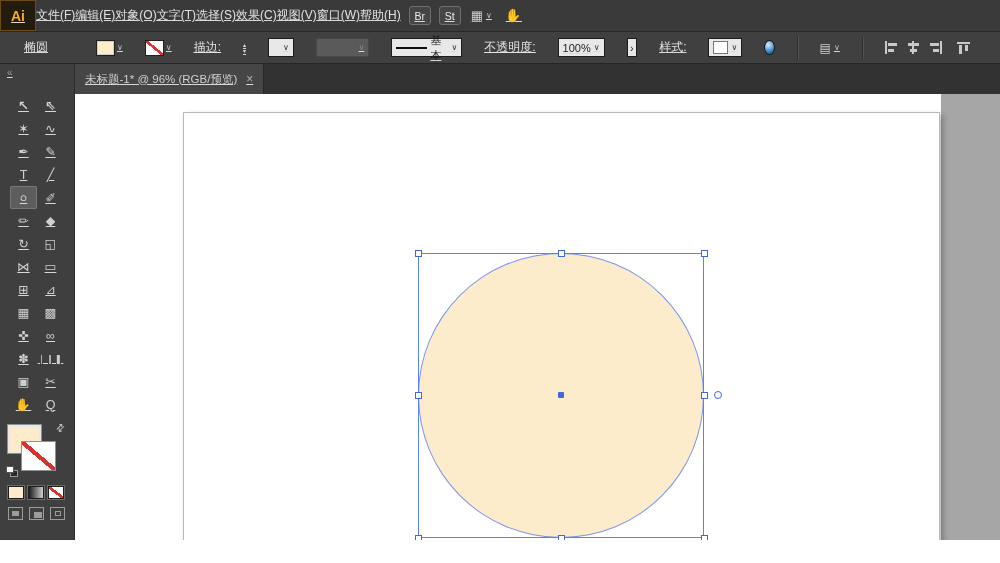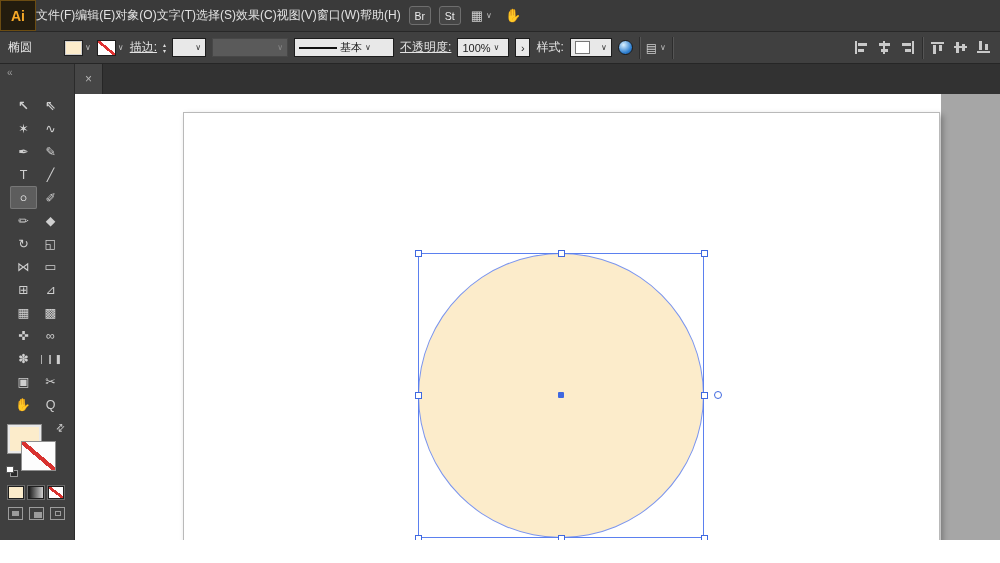--- a/index.html
+++ b/index.html
@@ -1,30 +1,30 @@
 <!DOCTYPE html>
 <html><head>
 <meta charset="utf-8">
 <style>
   * { box-sizing: border-box; margin: 0; padding: 0; }
   body { font-family: "Liberation Sans", "DejaVu Sans", sans-serif; }
-  .app { position: relative; width: 1000px; height: 540px; background: #b91c1c; overflow: hidden; color: #d8d8d8; }
+  .app { position: relative; width: 1000px; height: 540px; background: #b91c1c; overflow: hidden; color: #d8d8d8; text-decoration: underline; }
 
   
   .menubar { height: 32px; background: #3a3a3a; border-bottom: 1px solid #282828; display: flex; align-items: center; font-size: 12px; }
   .logo { width: 36px; height: 100%; background: #231c0e; color: #f7a928; font-weight: bold; font-size: 14px; display: flex; align-items: center; justify-content: center; box-shadow: inset 0 0 0 1px #6b4c12; }
   .menu-item { padding: 0 0; height: 100%; display: flex; align-items: center; color: #e2e2e2; cursor: default; }
   .appbtn { min-width: 22px; height: 19px; margin-left: 8px; background: #454545; border: 1px solid #6e6e6e; border-radius: 3px; display: flex; align-items: center; justify-content: center; font-size: 10.5px; color: #ececec; }
   .wsbtn { margin-left: 10px; display: flex; align-items: center; gap: 3px; color: #cfcfcf; }
   .wsbtn .grid-glyph { font-size: 13px; }
   .chev { font-size: 8px; color: #bdbdbd; line-height: 1; }
   .hand-glyph { margin-left: 14px; font-size: 13px; color: #d5d5d5; }
 
   
-  .controlbar { height: 32px; background: #404040; border-bottom: 1px solid #262626; display: flex; align-items: center; gap: 6px; padding: 0 8px; font-size: 12px; }
+  .controlbar { height: 32px; background: #404040; border-bottom: 1px solid #262626; display: flex; align-items: center; gap: 22px; padding: 0 24px; font-size: 12px; }
   .cb-label { color: #e3e3e3; white-space: nowrap; }
   .cb-label.obj { margin-right: 26px; }
   .cb-label.link { text-decoration: underline; text-align: center; }
   .swatch-dd { display: flex; align-items: center; gap: 2px; cursor: pointer; }
   .fill-swatch { width: 19px; height: 16px; background: #fceccb; border: 1px solid #1f1f1f; box-shadow: inset 0 0 0 1px #cfcfcf; }
   .stroke-swatch { width: 19px; height: 16px; border: 1px solid #1f1f1f; background: linear-gradient(to top right, #fff 44%, #e03131 44%, #e03131 56%, #fff 56%); }
   .stepper { display: flex; flex-direction: column; justify-content: center; font-size: 6px; line-height: 6px; color: #dcdcdc; }
   .field { background: #e8e8e8; color: #1d1d1d; border: 1px solid #1c1c1c; height: 19px; display: flex; align-items: center; gap: 3px; padding: 0 4px; font-size: 11px; }
   .field .chev { color: #333; }
   .field.small { width: 34px; justify-content: flex-end; }
@@ -208,20 +208,21 @@
             <rect x="8" y="3" width="3" height="6"></rect>
           </svg>
       </span>
     </div>
   </div>
 
   <div class="subbar">
     <div class="toolbar-header">«</div>
     <div class="tabbar">
       <div class="tab">
+        <span>未标题-1* @ 96% (RGB/预览)</span>
         <span class="tab-close">×</span>
       </div>
     </div>
   </div>
 
   <div class="main">
 
     <div class="toolbar-col">
       <div class="tools">
         <div class="tool">↖</div>

